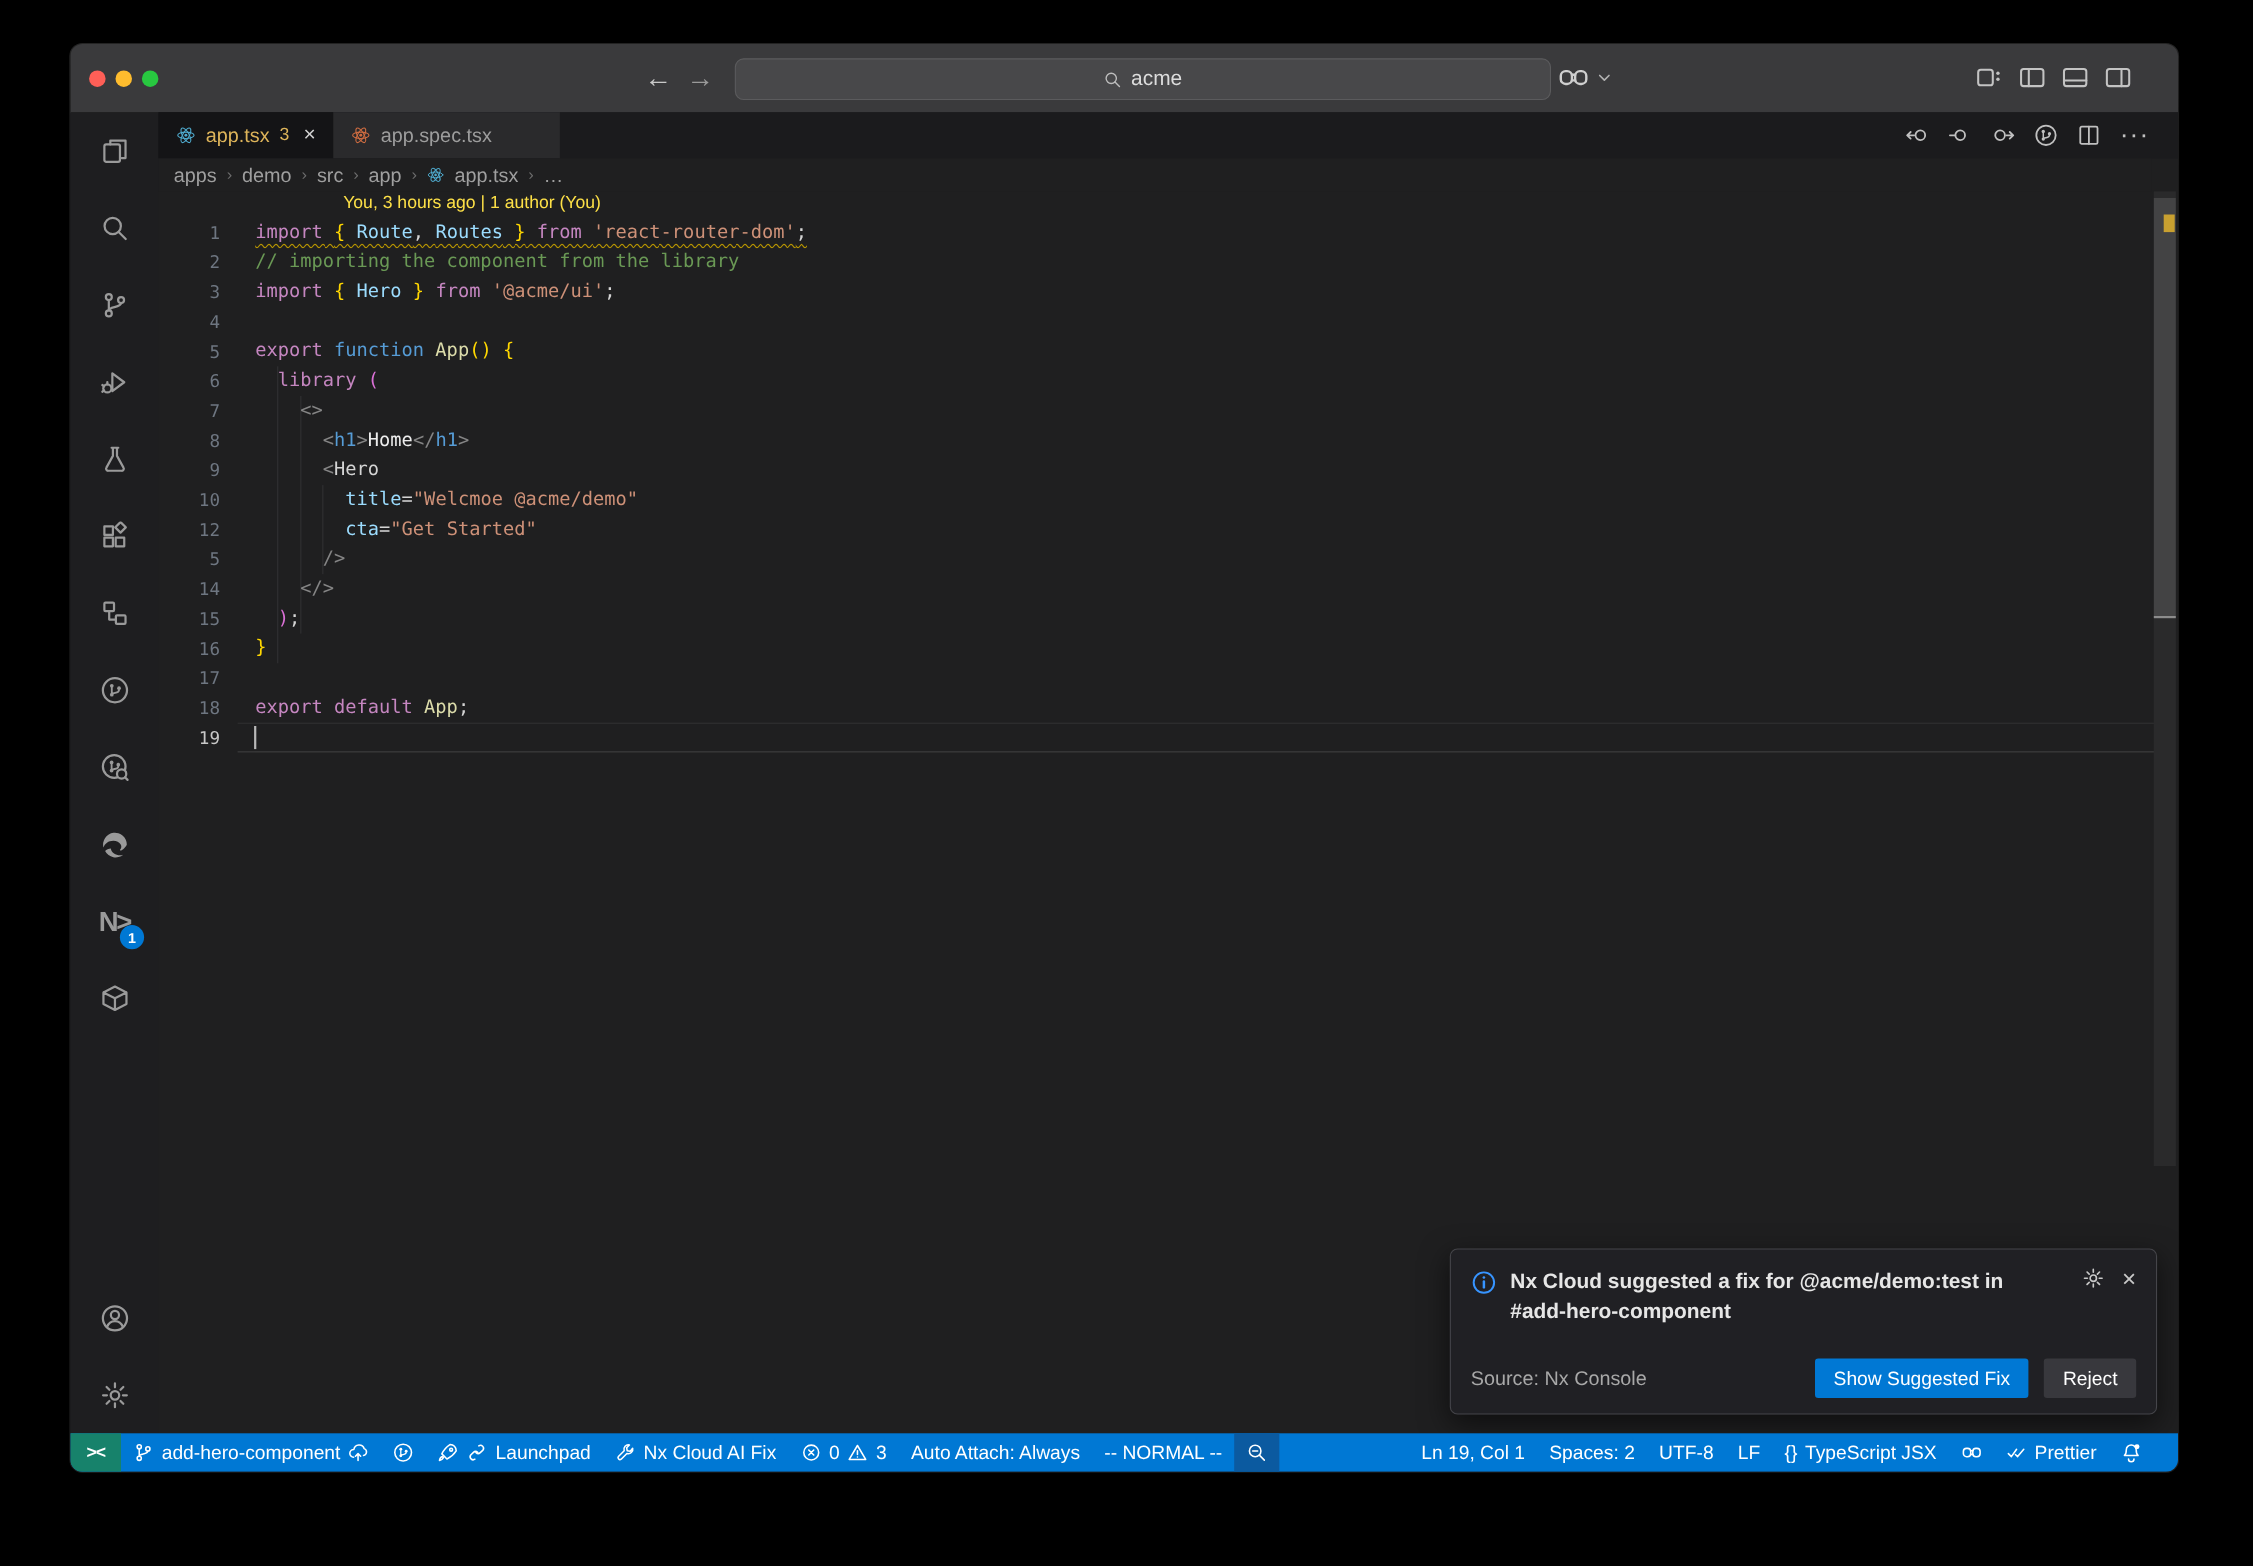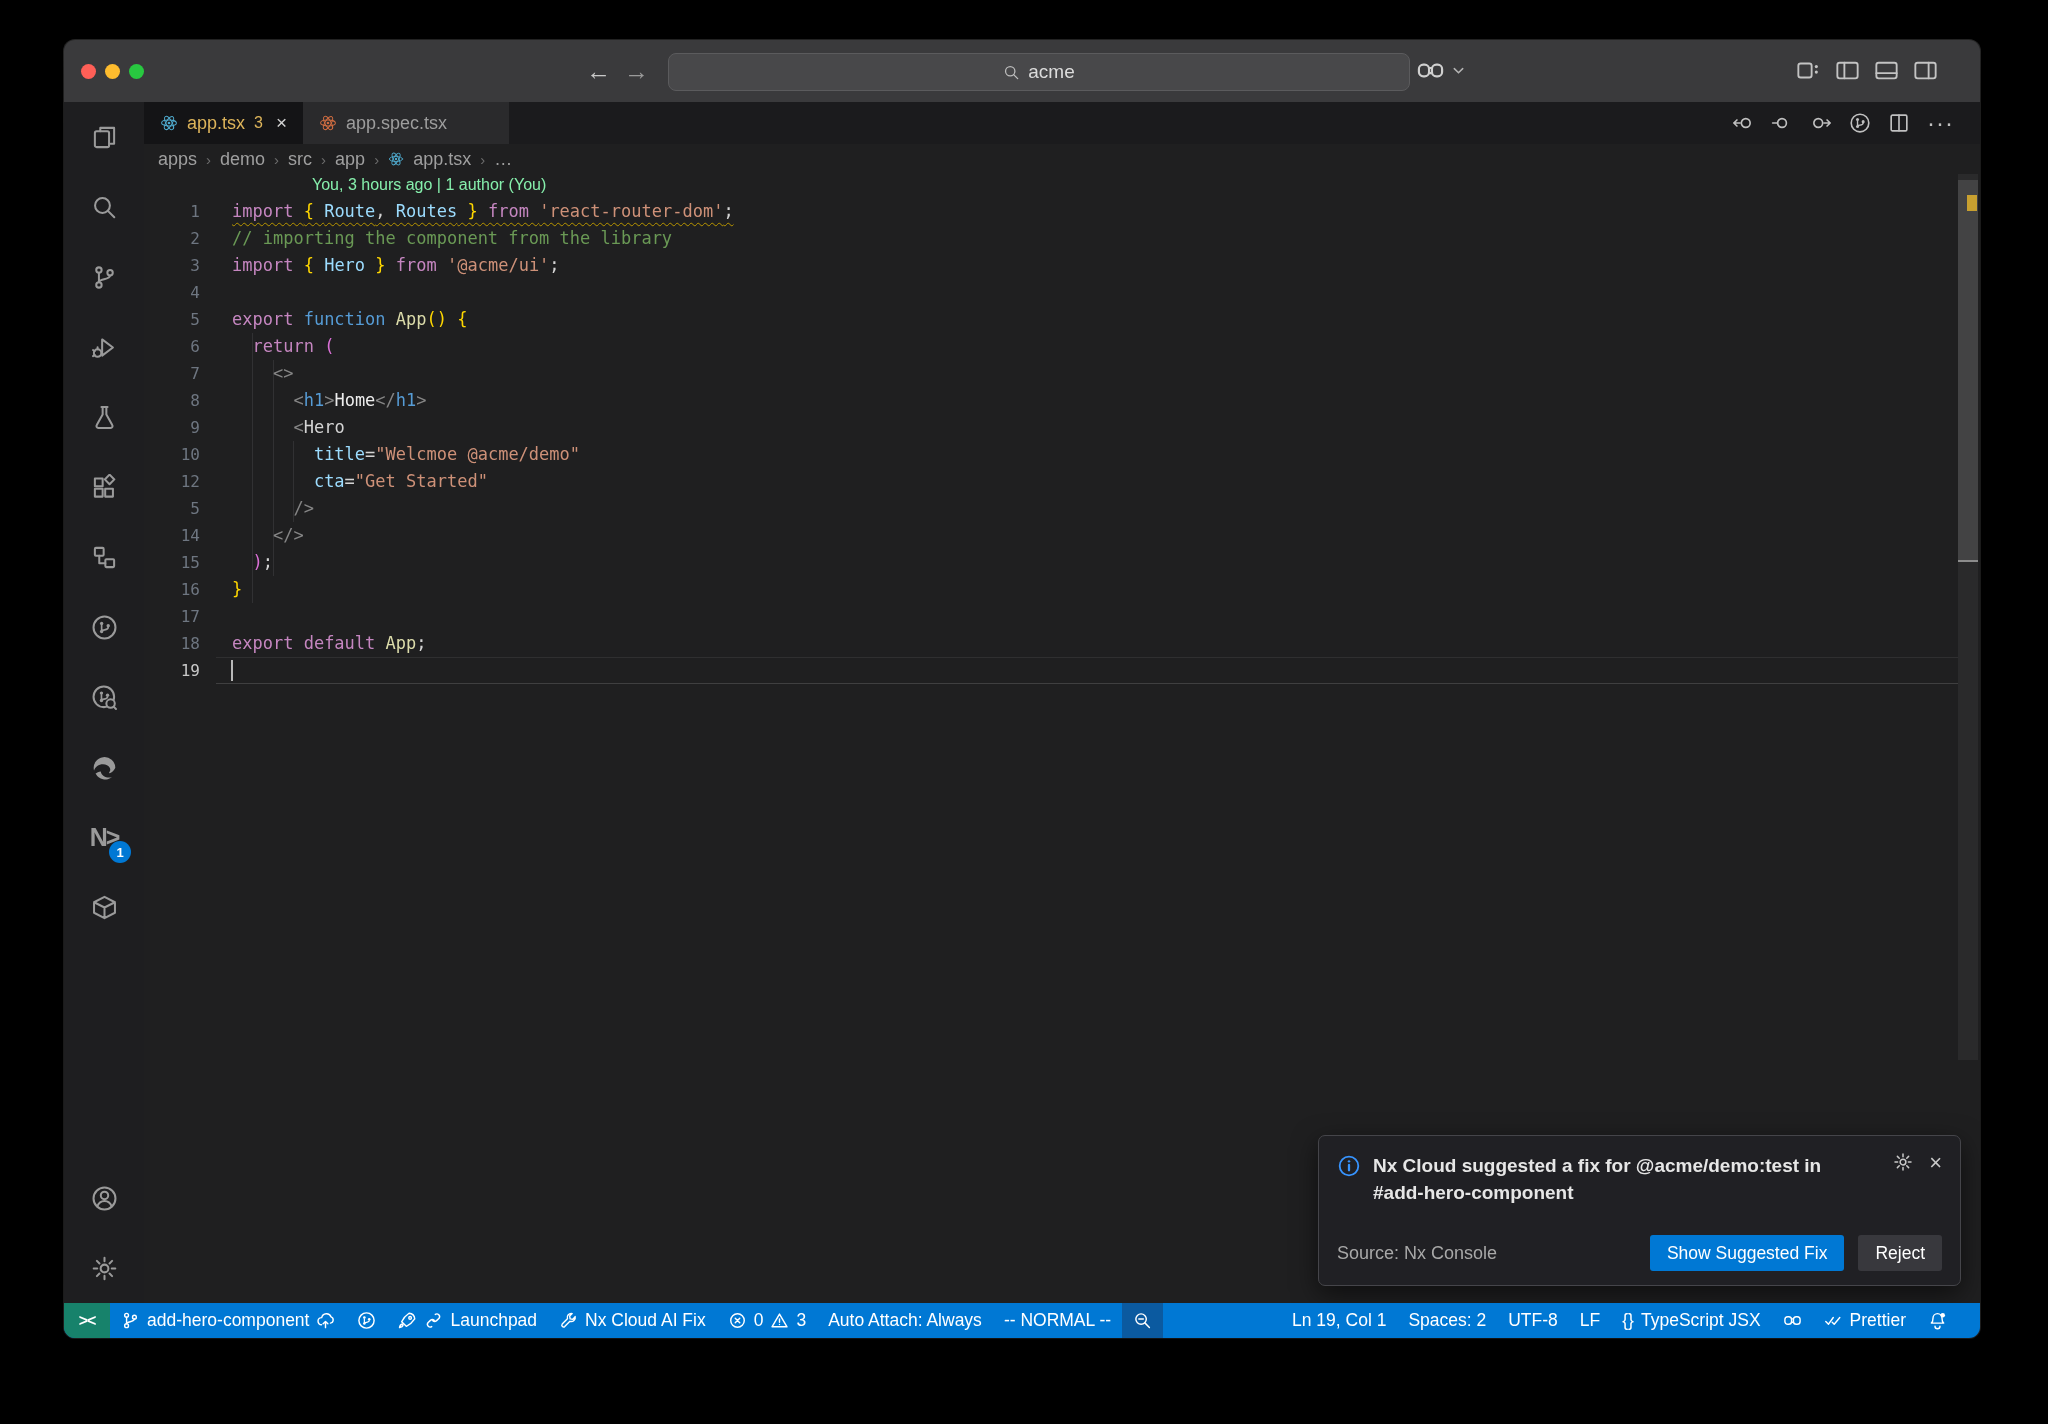--- a/index.html
+++ b/index.html
@@ -39,21 +39,21 @@
   .tab.active .close{color:#d3d3d3;font-size:19px;margin-left:4px;}
   .tab.inactive{background:#2a2a2c;color:#9d9d9d;width:174px;}
   .tab-actions{margin-left:auto;display:flex;align-items:center;gap:17px;padding-right:26px;color:#c0c0c0;font-size:22px;}
   .tab-actions .icon{display:flex;}
   .tab-actions .dots{font-size:24px;letter-spacing:1px;color:#c0c0c0;}
   
   .breadcrumb{position:absolute;left:80px;top:104px;right:24px;height:30px;background:#1f1f20;
               display:flex;align-items:center;padding-left:14px;font-size:18px;color:#9f9f9f;gap:9px;}
   .breadcrumb .sep{color:#6d6d6d;font-size:15px;}
   .breadcrumb .icon{font-size:16px;display:flex;color:#4FAACD;}
-  .blame{position:absolute;left:248px;top:136px;height:22px;font-size:16px;color:#86efac;}
+  .blame{position:absolute;left:248px;top:136px;height:22px;font-size:16px;color:#fde047;}
   
   .editor{position:absolute;left:80px;top:158px;right:0;bottom:35px;font-family:"DejaVu Sans Mono",monospace;
           font-size:17px;line-height:27px;}
   .crow{position:relative;height:27px;white-space:pre;display:flex;}
   .ln{display:inline-block;width:56px;text-align:right;color:#6e7681;font-size:16px;flex:0 0 56px;}
   .lc{padding-left:32px;color:#d4d4d4;text-align:center;}
   .crow.current .ln{color:#c8c8c8;}
   .cur-hl{position:absolute;left:72px;right:22px;top:0;bottom:0;border-top:1px solid rgba(255,255,255,.07);
           border-bottom:1px solid rgba(255,255,255,.14);}
   .cursor{position:absolute;left:87px;top:3px;width:2px;height:21px;background:#b8b8b8;}
@@ -376,21 +376,21 @@
 
     <div class="editor" id="editor">
         <div class="guide" style="left:108.46000000000001px;top:135px;height:270px"></div>
         <div class="guide" style="left:128.92000000000002px;top:162px;height:216px"></div>
         <div class="guide" style="left:149.38px;top:243px;height:81px"></div>
         <div class="crow"><span class="ln">1</span><span class="lc"><span class="warnline"><span class="tk-kw">import </span><span class="tk-b1">{ </span><span class="tk-var">Route</span><span class="tk-pln">, </span><span class="tk-var">Routes</span><span class="tk-b1"> }</span><span class="tk-kw"> from </span><span class="tk-str">'react-router-dom'</span><span class="tk-pln">;</span></span></span></div>
         <div class="crow"><span class="ln">2</span><span class="lc"><span class="tk-com">// importing the component from the library</span></span></div>
         <div class="crow"><span class="ln">3</span><span class="lc"><span class="tk-kw">import </span><span class="tk-b1">{ </span><span class="tk-var">Hero</span><span class="tk-b1"> }</span><span class="tk-kw"> from </span><span class="tk-str">'@acme/ui'</span><span class="tk-pln">;</span></span></div>
         <div class="crow"><span class="ln">4</span><span class="lc"></span></div>
         <div class="crow"><span class="ln">5</span><span class="lc"><span class="tk-kw">export </span><span class="tk-kw2">function </span><span class="tk-fn">App</span><span class="tk-b1">() {</span></span></div>
-        <div class="crow"><span class="ln">6</span><span class="lc"><span class="tk-pln">  </span><span class="tk-kw">return </span><span class="tk-b2">(</span></span></div>
+        <div class="crow"><span class="ln">6</span><span class="lc"><span class="tk-pln">  </span><span class="tk-kw">library </span><span class="tk-b2">(</span></span></div>
         <div class="crow"><span class="ln">7</span><span class="lc"><span class="tk-pln">    </span><span class="tk-pun">&lt;&gt;</span></span></div>
         <div class="crow"><span class="ln">8</span><span class="lc"><span class="tk-pln">      </span><span class="tk-pun">&lt;</span><span class="tk-tag">h1</span><span class="tk-pun">&gt;</span><span class="tk-txt">Home</span><span class="tk-pun">&lt;/</span><span class="tk-tag">h1</span><span class="tk-pun">&gt;</span></span></div>
         <div class="crow"><span class="ln">9</span><span class="lc"><span class="tk-pln">      </span><span class="tk-pun">&lt;</span><span class="tk-cmp">Hero</span></span></div>
         <div class="crow"><span class="ln">10</span><span class="lc"><span class="tk-pln">        </span><span class="tk-attr">title</span><span class="tk-pln">=</span><span class="tk-str">"Welcmoe @acme/demo"</span></span></div>
         <div class="crow"><span class="ln">12</span><span class="lc"><span class="tk-pln">        </span><span class="tk-attr">cta</span><span class="tk-pln">=</span><span class="tk-str">"Get Started"</span></span></div>
         <div class="crow"><span class="ln">5</span><span class="lc"><span class="tk-pln">      </span><span class="tk-pun">/&gt;</span></span></div>
         <div class="crow"><span class="ln">14</span><span class="lc"><span class="tk-pln">    </span><span class="tk-pun">&lt;/&gt;</span></span></div>
         <div class="crow"><span class="ln">15</span><span class="lc"><span class="tk-pln">  </span><span class="tk-b2">)</span><span class="tk-pln">;</span></span></div>
         <div class="crow"><span class="ln">16</span><span class="lc"><span class="tk-b1">}</span></span></div>
         <div class="crow"><span class="ln">17</span><span class="lc"></span></div>

